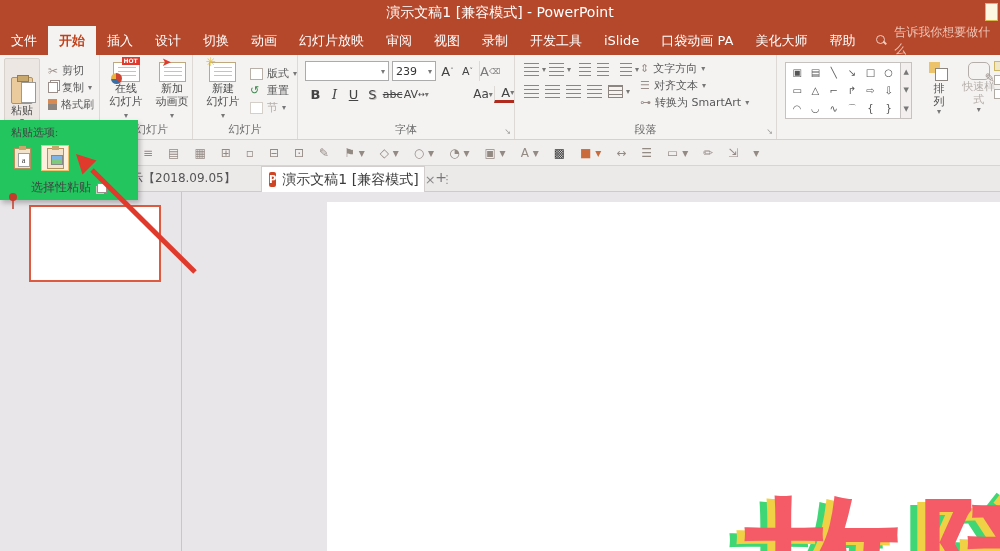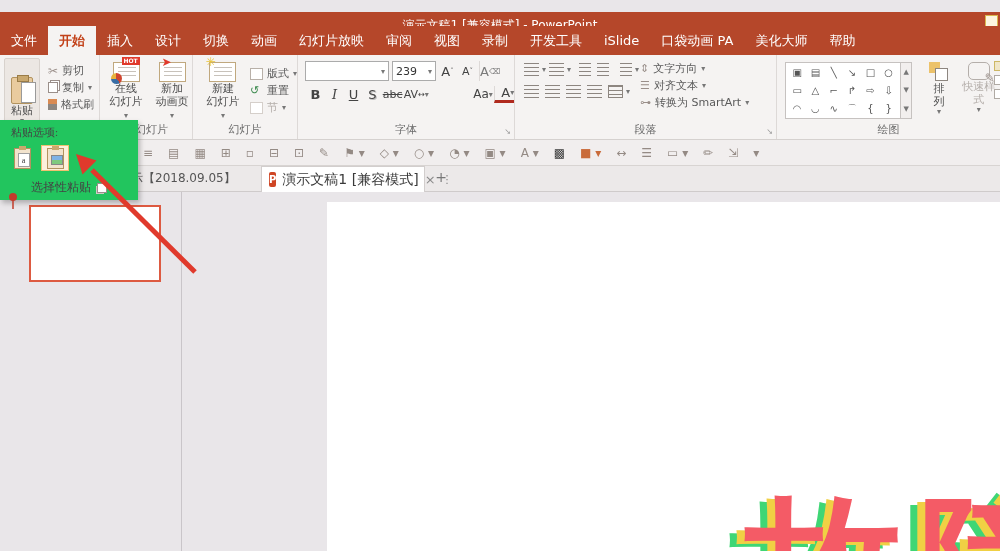--- a/index.html
+++ b/index.html
@@ -1,21 +1,21 @@
 <!DOCTYPE html>
 <html><head>
 <meta charset="utf-8">
 <style>
   * { margin:0; padding:0; box-sizing:border-box; }
   html,body { width:1000px; height:551px; overflow:hidden; }
   body { font-family:"DejaVu Sans","Liberation Sans",sans-serif; font-size:12px; color:#444; }
   #app { position:relative; width:1000px; height:551px; background:#e9e6e9; overflow:hidden; }
 
   
-  .titlebar { position:absolute; left:0; top:12px; width:1000px; height:26px; background:#b5472a; color:#fff; display:flex; align-items:center; justify-content:center; font-size:12px; }
+  .titlebar { position:absolute; left:0; top:0; width:1000px; height:26px; background:#b5472a; color:#fff; display:flex; align-items:center; justify-content:center; font-size:14px; }
   .tb-badge { position:absolute; right:2px; top:3px; width:13px; height:18px; background:#fdf6e0; border:1px solid #d8b84e; }
 
   
   .tabrow { position:absolute; left:0; top:26px; width:1000px; height:29px; background:#b5472a; display:flex; align-items:stretch; color:#fff; font-size:13px; }
   .rtab { display:flex; align-items:center; padding:0 11px; cursor:pointer; white-space:nowrap; }
   .rtab.active { background:#f5f3f2; color:#c24119; font-weight:bold; }
   .searchbox { display:flex; align-items:center; gap:7px; margin-left:10px; color:#eec4b5; font-size:12px; }
   .mag { position:relative; width:11px; height:11px; }
   .mag::before { content:""; position:absolute; left:0; top:0; width:7px; height:7px; border:1.5px solid #f0cdc0; border-radius:50%; }
   .mag::after { content:""; position:absolute; left:7px; top:7px; width:4px; height:1.5px; background:#f0cdc0; transform:rotate(45deg); }
@@ -130,20 +130,24 @@
     <span class="rtab">动画</span>
     <span class="rtab">幻灯片放映</span>
     <span class="rtab">审阅</span>
     <span class="rtab">视图</span>
     <span class="rtab">录制</span>
     <span class="rtab">开发工具</span>
     <span class="rtab">iSlide</span>
     <span class="rtab">口袋动画 PA</span>
     <span class="rtab">美化大师</span>
     <span class="rtab">帮助</span>
+    <span class="searchbox">
+      <span class="mag"></span>
+      <span>告诉我你想要做什么</span>
+    </span>
   </div>
 
   <div class="ribbon">
 
     <div class="rgroup" style="width:100px;">
       <div style="display:flex; padding-left:4px; gap:8px;">
         <div class="bigbtn paste-big">
           <span class="clip-ico"></span>
           <span>粘贴</span>
           <span class="dda">▾</span>
@@ -351,21 +355,20 @@
           <span class="arrange-ico"></span>
           <span>排列</span>
           <span class="dda">▾</span>
         </div>
         <div class="bigbtn grayed" style="margin-left:8px;">
           <span class="qs-ico"></span>
           <span>快速样式</span>
           <span class="dda">▾</span>
         </div>
       </div>
-      <div class="glabel">绘图</div>
       <div class="edge-cut">
           <b></b>
           <u></u>
           <u></u>
         </div>
     </div>
   </div>
 
   <div class="addinbar">
     <span>≡</span>

